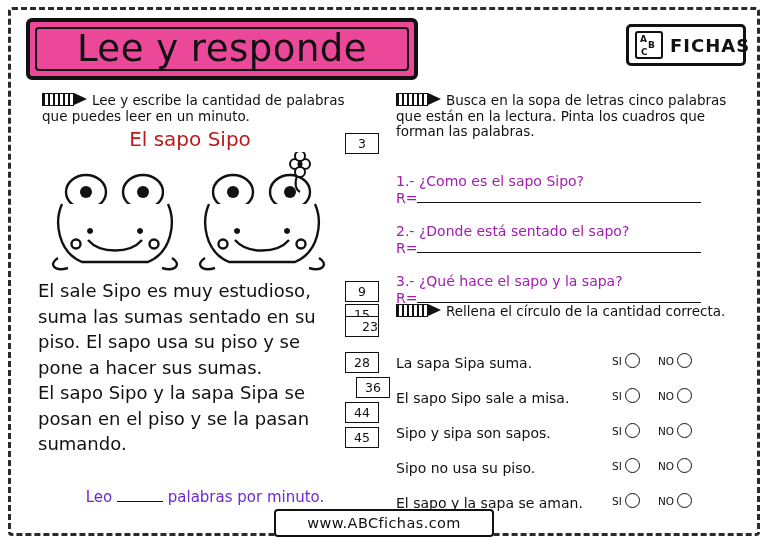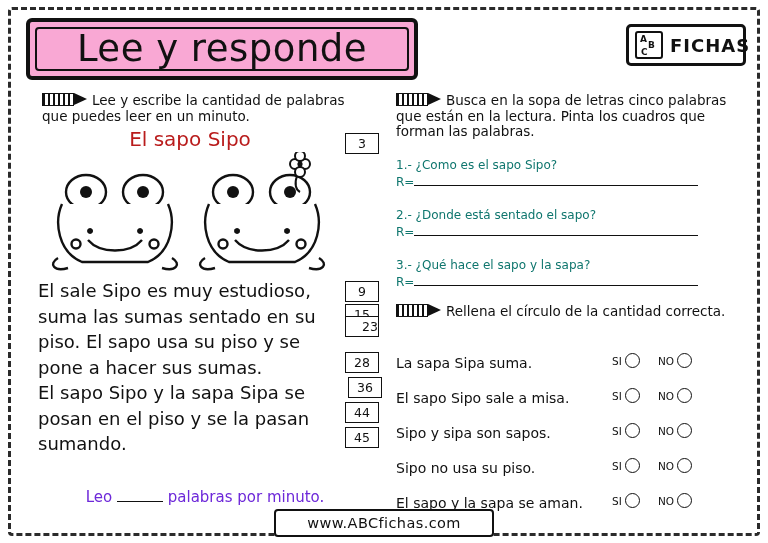--- a/index.html
+++ b/index.html
@@ -23,21 +23,21 @@
     border-radius: 4px;
   }
 
   
   .title-box {
     position: absolute;
     left: 26px; top: 18px;
     width: 392px; height: 62px;
     border: 4px solid #111;
     border-radius: 6px;
-    background: #f9a8d4;
+    background: #ec4899;
   }
   .title-box .inner {
     position: absolute;
     left: 5px; top: 5px; right: 5px; bottom: 5px;
     border: 2px solid #111;
     border-radius: 4px;
   }
   .title-text {
     position: absolute;
     left: 0; right: 0; top: 50%;
@@ -153,21 +153,21 @@
     width: 330px;
     text-align: center;
     font-size: 15px;
     color: #6d28d9;
   }
   .blank-u { border-bottom: 1.5px solid #111; display: inline-block; width: 46px; }
 
   
   .frogs { position: absolute; left: 48px; top: 152px; width: 300px; height: 122px; }
 
-  .q-item { position: absolute; font-size: 12px; color: #0f766e; line-height: 16px; }
+  .q-item { position: absolute; font-size: 14px; color: #a21caf; line-height: 16px; margin-top: 16px; }
   .ans-line {
     display: inline-block;
     border-bottom: 1.4px solid #111;
     height: 11px;
   }
 
   .opt-row {
     position: absolute;
     left: 396px;
     width: 330px;
@@ -280,21 +280,21 @@
     <div>pone a hacer sus sumas.</div>
     <div>El sapo Sipo y  la sapa Sipa se</div>
     <div>posan en el piso y se la pasan</div>
     <div>sumando.</div>
   </div>
 
   <div class="count-box" style="left:345px; top:281px;">9</div>
   <div class="count-box" style="left:345px; top:304px;">15</div>
   <div class="count-box" style="left:345px; top:316px;text-align:right;">23</div>
   <div class="count-box" style="left:345px; top:352px;">28</div>
-  <div class="count-box" style="left:348px; top:377px;">36</div>
+  <div class="count-box" style="left:356px; top:377px;">36</div>
   <div class="count-box" style="left:345px; top:402px;">44</div>
   <div class="count-box" style="left:345px; top:427px;">45</div>
 
   <div class="leo-line">
     <span>Leo</span>
     <span class="blank-u"></span>
     <span>palabras por minuto.</span>
   </div>
 
   <div class="instr" style="left:396px; top:93px; width:332px;">

